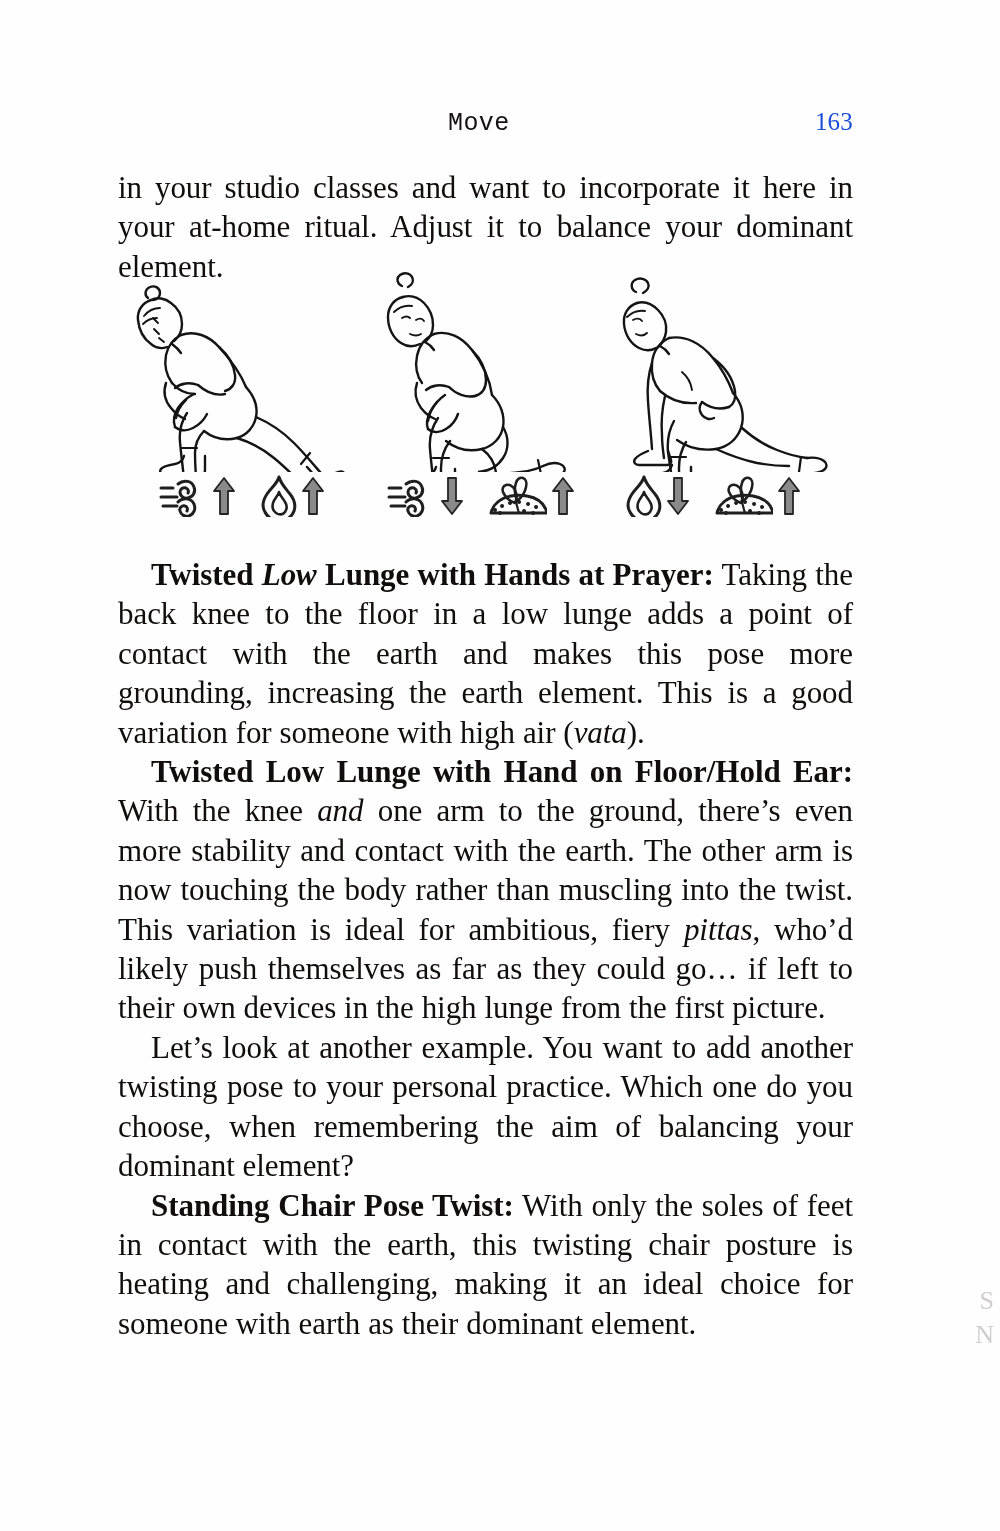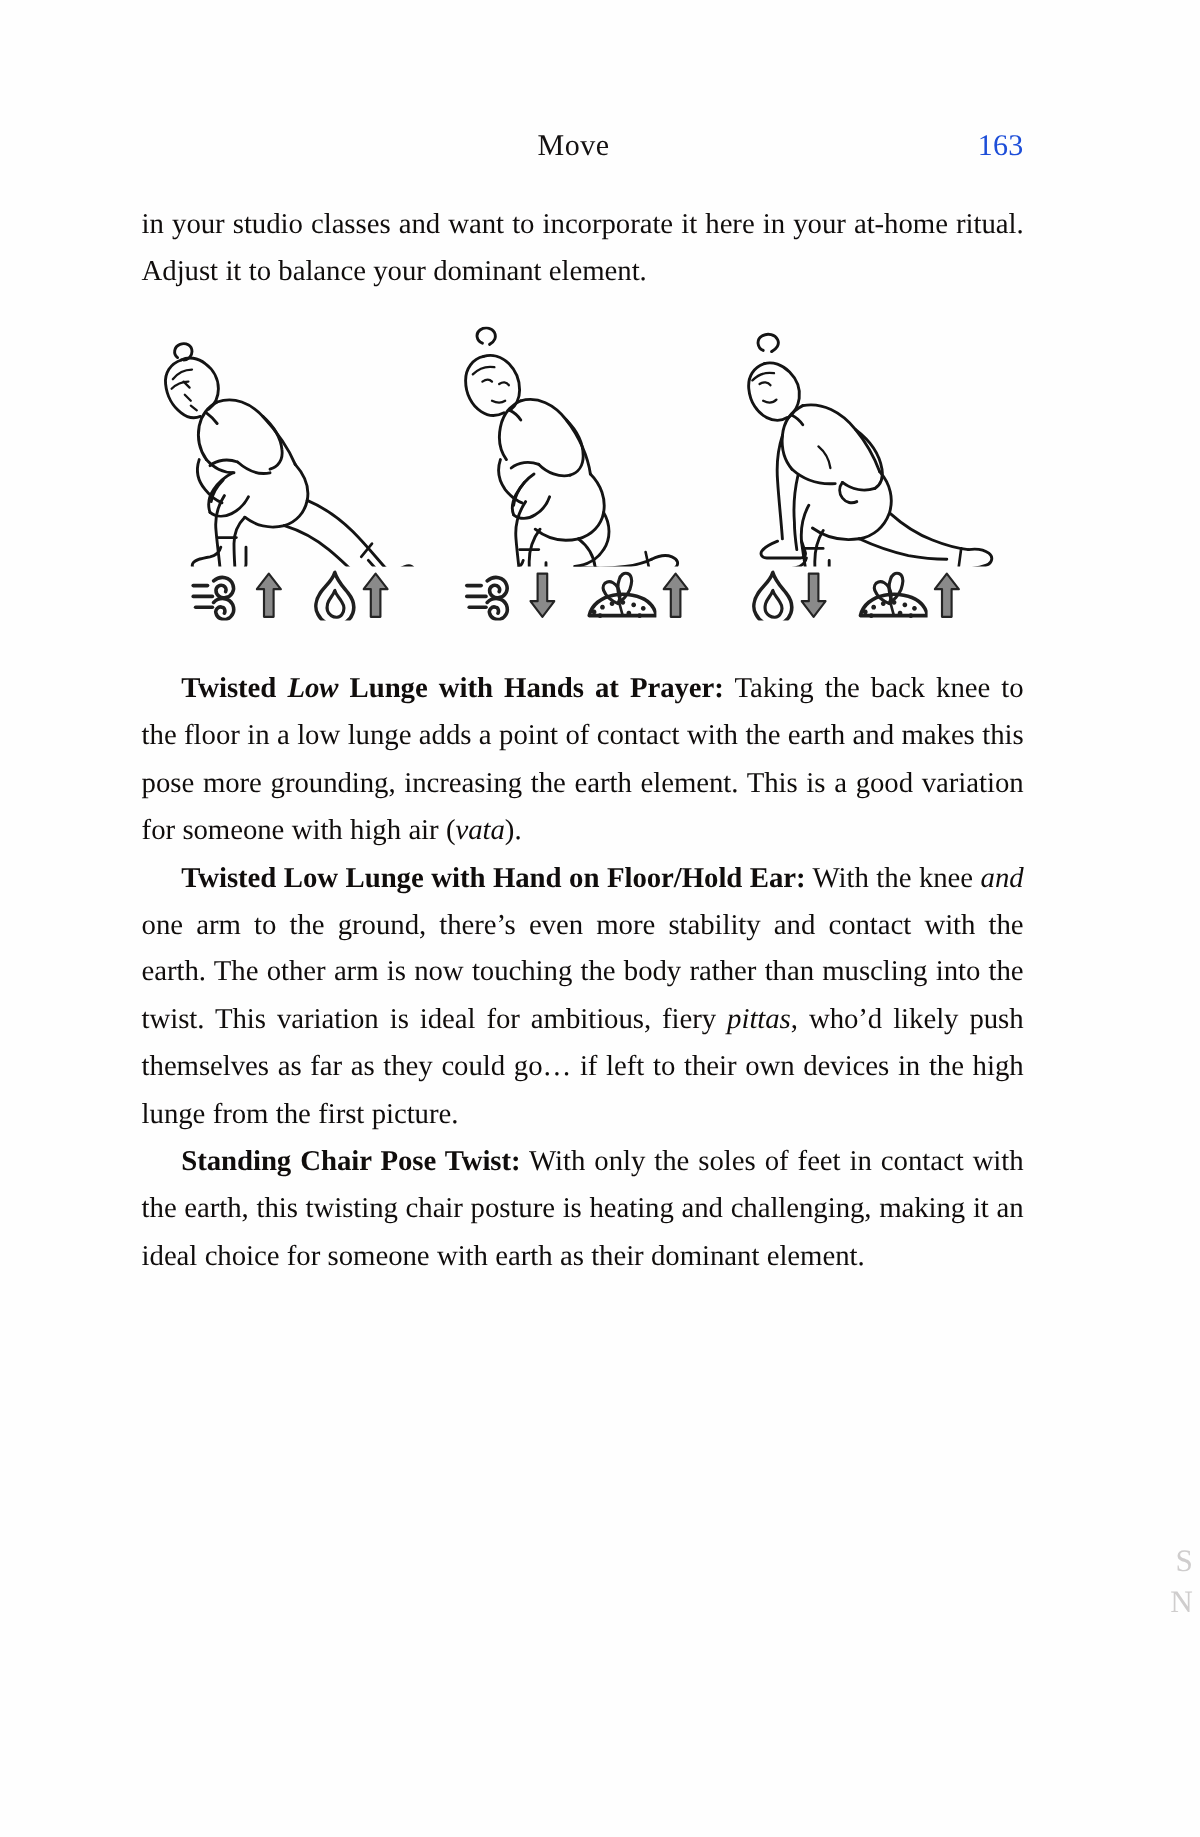--- a/index.html
+++ b/index.html
@@ -29,21 +29,21 @@
     position: absolute;
     left: 118px;
     top: 108px;
     width: 735px;
     height: 34px;
     display: flex;
     align-items: baseline;
     justify-content: space-between;
   }
   .runhead-title {
-    font-family: Liberation Serif, serif;
+    font-family: Liberation Mono, monospace;
     font-size: 25px;
     letter-spacing: 0.4px;
     color: #141111;
     margin-left: 330px;
     text-align: right;
   }
   .runhead-folio {
     font-family: "Liberation Serif", serif;
     font-size: 25px;
     color: #1d4ed8;
@@ -52,21 +52,21 @@
 
   
   .textblock {
     position: absolute;
     left: 118px;
     top: 168px;
     width: 735px;
   }
   p.body {
     margin: 0;
-    font-size: 24px;
+    font-size: 31px;
     line-height: 39.4px;
     text-align: justify;
     text-justify: inter-word;
     -webkit-hyphens: none;
     hyphens: none;
     letter-spacing: -0.05px;
     word-spacing: 0.2px;
   }
   p.body.indent { text-indent: 33px; }
   p.body .b  { font-weight: bold; }
@@ -416,20 +416,23 @@
 
 
     <p class="body indent">
       <span class="b">Twisted </span><span class="bi">Low</span><span class="b"> Lunge with Hands at Prayer:</span><span> Taking the back knee to the floor in a low lunge adds a point of contact with the earth and makes this pose more grounding, increasing the earth element. This is a good variation for someone with high air (</span><span class="i">vata</span><span>).</span>
     </p>
 
     <p class="body indent">
       <span class="b">Twisted Low Lunge with Hand on Floor/Hold Ear:</span><span> With the knee </span><span class="i">and</span><span> one arm to the ground, there’s even more stability and contact with the earth. The other arm is now touching the body rather than muscling into the twist. This variation is ideal for ambitious, fiery </span><span class="i">pittas</span><span>, who’d likely push themselves as far as they could go… if left to their own devices in the high lunge from the first picture.</span>
     </p>
 
+    <p class="body indent">
+      <span>Let’s look at another example. You want to add another twisting pose to your personal practice. Which one do you choose, when remembering the aim of balancing your dominant element?</span>
+    </p>
 
     <p class="body indent">
       <span class="b">Standing Chair Pose Twist:</span><span> With only the soles of feet in contact with the earth, this twisting chair posture is heating and challenging, making it an ideal choice for someone with earth as their dominant element.</span>
     </p>
 
 
   </div>
 
   <div class="bleed one">S</div>
   <div class="bleed two">N</div>

